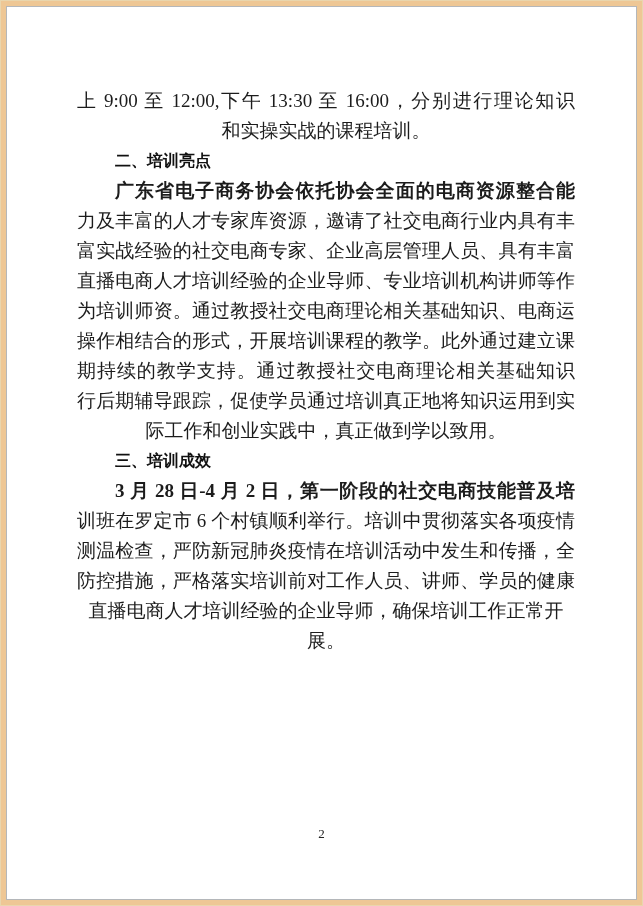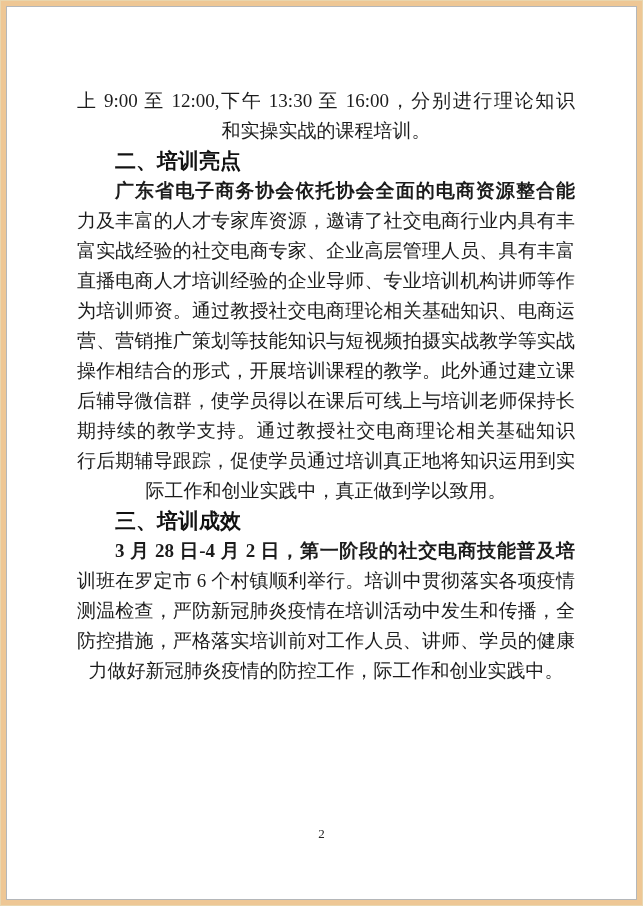--- a/index.html
+++ b/index.html
@@ -49,21 +49,21 @@
   .line.cont, .line.start {
     text-align: justify;
     text-align-last: justify;
     -moz-text-align-last: justify;
   }
   .line.start { padding-left: 38px; width: 460px; font-weight: bold; }
   .line.end   { text-align: center; }
   .line.heading {
     font-family: "Liberation Sans", sans-serif;
     font-weight: bold;
-    font-size: 21px;
+    font-size: 16px;
     color: #111111;
     padding-left: 38px;
   }
   .page-number {
     position: absolute;
     left: 0;
     right: 0;
     top: 819px;
     text-align: center;
     font-family: "Liberation Serif", serif;
@@ -80,31 +80,29 @@
 
       <div class="text-block">
           <div class="line cont">上 9:00 至 12:00,下午 13:30 至 16:00，分别进行理论知识</div>
           <div class="line end">和实操实战的课程培训。</div>
           <div class="line heading">二、培训亮点</div>
           <div class="line start">广东省电子商务协会依托协会全面的电商资源整合能</div>
           <div class="line cont">力及丰富的人才专家库资源，邀请了社交电商行业内具有丰</div>
           <div class="line cont">富实战经验的社交电商专家、企业高层管理人员、具有丰富</div>
           <div class="line cont">直播电商人才培训经验的企业导师、专业培训机构讲师等作</div>
           <div class="line cont">为培训师资。通过教授社交电商理论相关基础知识、电商运</div>
-          <div class="line cont">营、营销推广策划等技能知识与短视频拍摄实战教学等实战</div>
           <div class="line cont">操作相结合的形式，开展培训课程的教学。此外通过建立课</div>
-          <div class="line cont">后辅导微信群，使学员得以在课后可线上与培训老师保持长</div>
           <div class="line cont">期持续的教学支持。通过教授社交电商理论相关基础知识</div>
           <div class="line cont">行后期辅导跟踪，促使学员通过培训真正地将知识运用到实</div>
           <div class="line end">际工作和创业实践中，真正做到学以致用。</div>
           <div class="line heading">三、培训成效</div>
           <div class="line start">3 月 28 日-4 月 2 日，第一阶段的社交电商技能普及培</div>
           <div class="line cont">训班在罗定市 6 个村镇顺利举行。培训中贯彻落实各项疫情</div>
           <div class="line cont">测温检查，严防新冠肺炎疫情在培训活动中发生和传播，全</div>
           <div class="line cont">防控措施，严格落实培训前对工作人员、讲师、学员的健康</div>
-          <div class="line end">力做好新冠肺炎疫情的防控工作，际工作和创业实践中。</div>
+          <div class="line end">直播电商人才培训经验的企业导师，确保培训工作正常开展。</div>
         </div>
 
       <div class="page-number">2</div>
 
     </div>
   </div>
 </div>
 
 </body></html>

